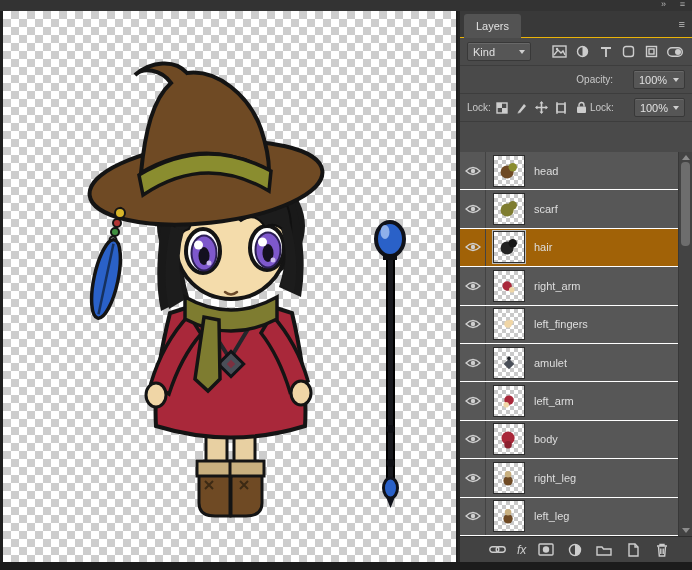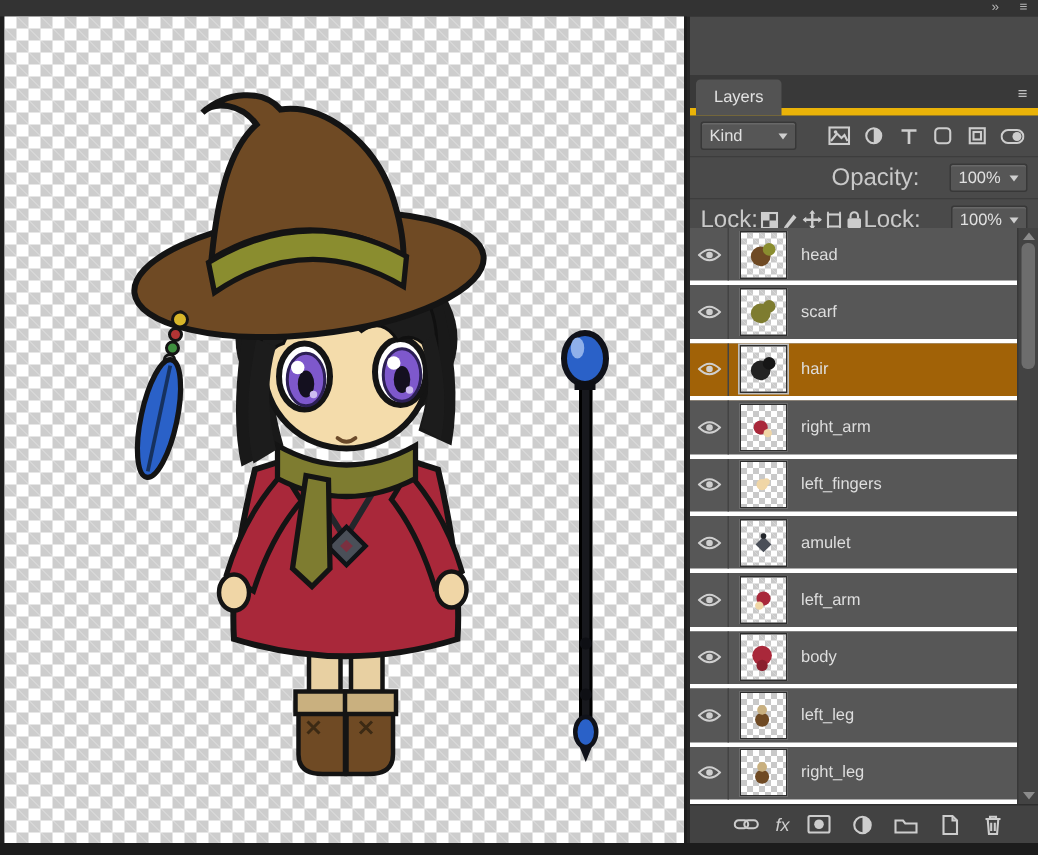--- a/index.html
+++ b/index.html
@@ -16,41 +16,41 @@
   .canvas { position:absolute; left:3px; top:11px; width:453px; height:551px;
     background-color:#ffffff;
     background-image:
       linear-gradient(45deg,#cdcdcd 25%,transparent 25%,transparent 75%,#cdcdcd 75%),
       linear-gradient(45deg,#cdcdcd 25%,transparent 25%,transparent 75%,#cdcdcd 75%);
     background-position:0 0,8px 8px; background-size:16px 16px; }
   .canvas svg { position:absolute; left:0; top:0; }
 
   
   .panel { position:absolute; left:458px; top:11px; width:234px; height:551px; background:#4a4a4a; border-left:2px solid #262626; }
-  .tabbar { position:relative; height:27px; background:#393939; border-bottom:5px solid #eab308;margin-top:39px; }
+  .tabbar { position:relative; height:27px; background:#393939; border-bottom:1px solid #eab308; }
   .tab { position:absolute; left:4px; top:3px; height:24px; padding:0 12px; background:#535353; color:#e2e2e2;
     font-size:11px; line-height:24px; border-radius:3px 3px 0 0; }
   .tabbar .glyph { position:absolute; right:7px; top:7px; color:#c0c0c0; font-size:11px; }
 
   .ctrl-row { display:flex; align-items:center; height:28px; padding:0 7px; border-bottom:1px solid #3d3d3d; background:#4a4a4a; }
   .dropdown { display:flex; align-items:center; justify-content:space-between; height:19px;
     background:#565656; border:1px solid #383838; border-radius:2px; box-shadow:inset 0 1px 0 #686868;
     color:#e0e0e0; font-size:11px; padding:0 5px; cursor:pointer; }
   .chev { width:0; height:0; border-left:3.5px solid transparent; border-right:3.5px solid transparent; border-top:4px solid #cfcfcf; margin-left:5px; }
   .dd-kind { width:64px; }
   .dd-blend { width:104px; }
   .dd-pct { width:52px; margin-left:20px; }
-  .lbl { color:#c9c9c9; font-size:16px; }
+  .lbl { color:#c9c9c9; font-size:10px; }
   .mini-btn { display:flex; align-items:center; justify-content:center; width:21px; height:20px; margin-left:2px; cursor:pointer; border-radius:2px; }
   .mini-btn svg { display:block; }
   .spacer { flex:1; }
 
   
   .layers-list { position:absolute; left:0; top:141px; width:220px; height:384px; display:grid; grid-template-rows:repeat(10,1fr); background:#545454; }
-  .layer-row { display:flex; align-items:center; border-bottom:3px solid #ffffff; background:#575757; cursor:pointer; }
+  .layer-row { display:flex; align-items:center; border-bottom:1px solid #ffffff; background:#575757; cursor:pointer; }
   .layer-row.selected { background:#a16207; }
   .eye-cell { width:26px; align-self:stretch; display:flex; align-items:center; justify-content:center; border-right:1px solid #434343; cursor:pointer; }
   .thumb { width:32px; height:32px; margin:0 9px 0 7px; border:1px solid #2e2e2e;
     background-color:#fff;
     background-image:
       linear-gradient(45deg,#c9c9c9 25%,transparent 25%,transparent 75%,#c9c9c9 75%),
       linear-gradient(45deg,#c9c9c9 25%,transparent 25%,transparent 75%,#c9c9c9 75%);
     background-position:0 0,4px 4px; background-size:8px 8px; cursor:pointer; }
   .layer-row.selected .thumb { outline:1px solid #bdbdbd; }
   .layer-name { color:#dedede; font-size:11px; }
@@ -383,35 +383,35 @@
         <div class="eye-cell">
             <svg width="16" height="10" viewBox="0 0 16 10">
               <path d="M1 5 Q8 -2 15 5 Q8 12 1 5 Z" fill="none" stroke="#cfcfcf" stroke-width="1.3"></path>
               <circle cx="8" cy="5" r="2.2" fill="#cfcfcf"></circle>
             </svg>
           </div>
         <div class="thumb"><svg width="30" height="30" viewBox="0 0 32 32">
               <circle cx="15" cy="19" r="5" fill="#6f4a24"></circle>
               <circle cx="15" cy="12" r="3.5" fill="#c9b07f"></circle>
             </svg></div>
-        <span class="layer-name">left_leg</span>
+        <span class="layer-name">right_leg</span>
       </div>
 
       <div class="layer-row">
         <div class="eye-cell">
             <svg width="16" height="10" viewBox="0 0 16 10">
               <path d="M1 5 Q8 -2 15 5 Q8 12 1 5 Z" fill="none" stroke="#cfcfcf" stroke-width="1.3"></path>
               <circle cx="8" cy="5" r="2.2" fill="#cfcfcf"></circle>
             </svg>
           </div>
         <div class="thumb"><svg width="30" height="30" viewBox="0 0 32 32">
               <circle cx="15" cy="19" r="5" fill="#6f4a24"></circle>
               <circle cx="15" cy="12" r="3.5" fill="#c9b07f"></circle>
             </svg></div>
-        <span class="layer-name">right_leg</span>
+        <span class="layer-name">left_leg</span>
       </div>
 
     </div>
 
     <div class="scrollbar">
       <div class="scroll-arrow arrow-up"></div>
       <div class="scroll-thumb"></div>
       <div class="scroll-arrow arrow-down"></div>
     </div>
 

